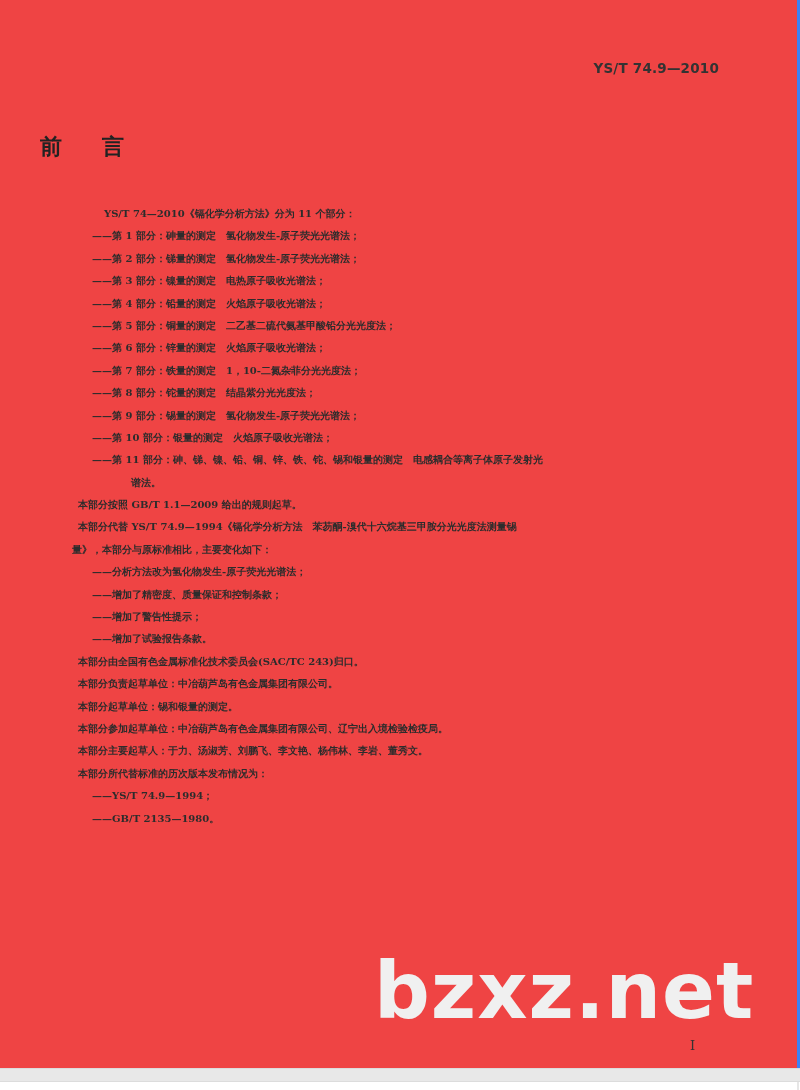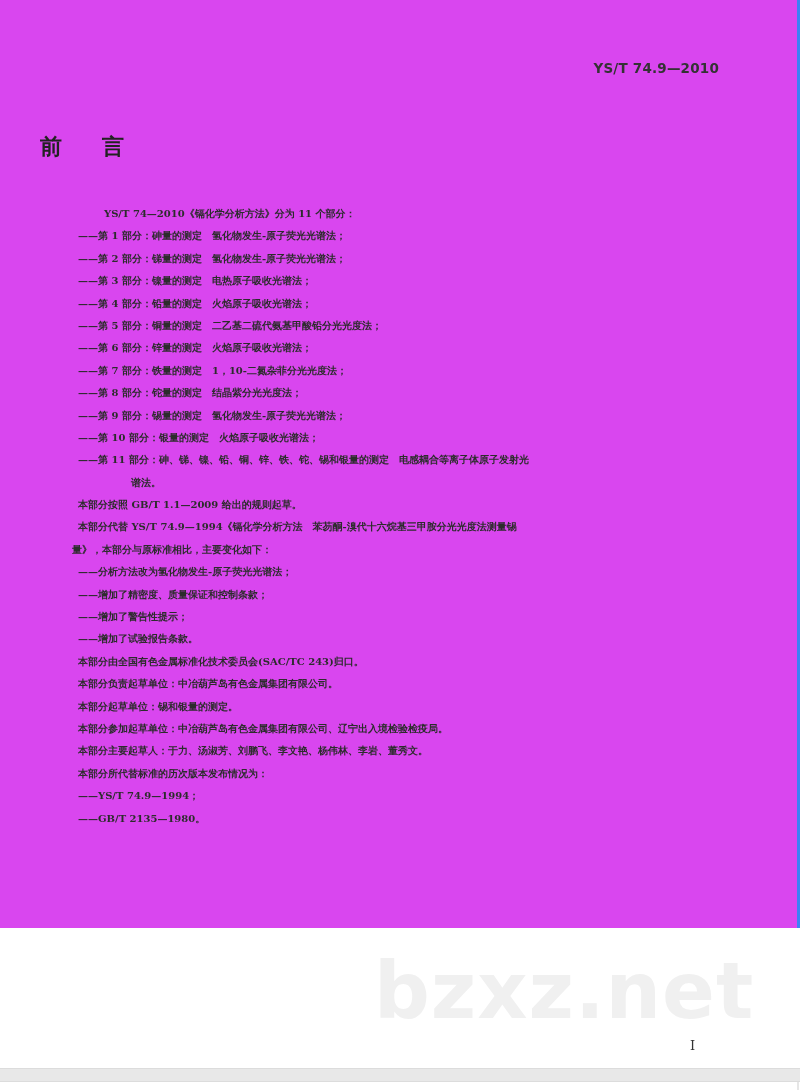--- a/index.html
+++ b/index.html
@@ -13,22 +13,22 @@
       position: relative;
       overflow: hidden;
       font-family: "DejaVu Serif", "Liberation Serif", serif;
       color: #2a2a2a;
     }
     .page {
       position: absolute;
       left: 0;
       top: 0;
       width: 797px;
-      height: 928px;
-      background: #d946ef;
+      height: 1068px;
+      background: #ef4444;
       border-right: 4px solid #3b82f6;
     }
     .separator {
       position: absolute;
       left: 0;
       top: 1068px;
       width: 800px;
       height: 12px;
       background: #e8e8e8;
       border-top: 1px solid #dcdcdc;
@@ -78,20 +78,21 @@
     }
     .line {
       white-space: nowrap;
       height: 22.4px;
     }
     .indent1 {
       padding-left: 26px;
     }
     .dash-item {
       padding-left: 0;
+      margin-left: 14px;
     }
     .cont-line {
       padding-left: 53px;
     }
     .wrap-second {
       padding-left: 0;
       margin-left: -6px;
       white-space: nowrap;
     }
     .watermark {

